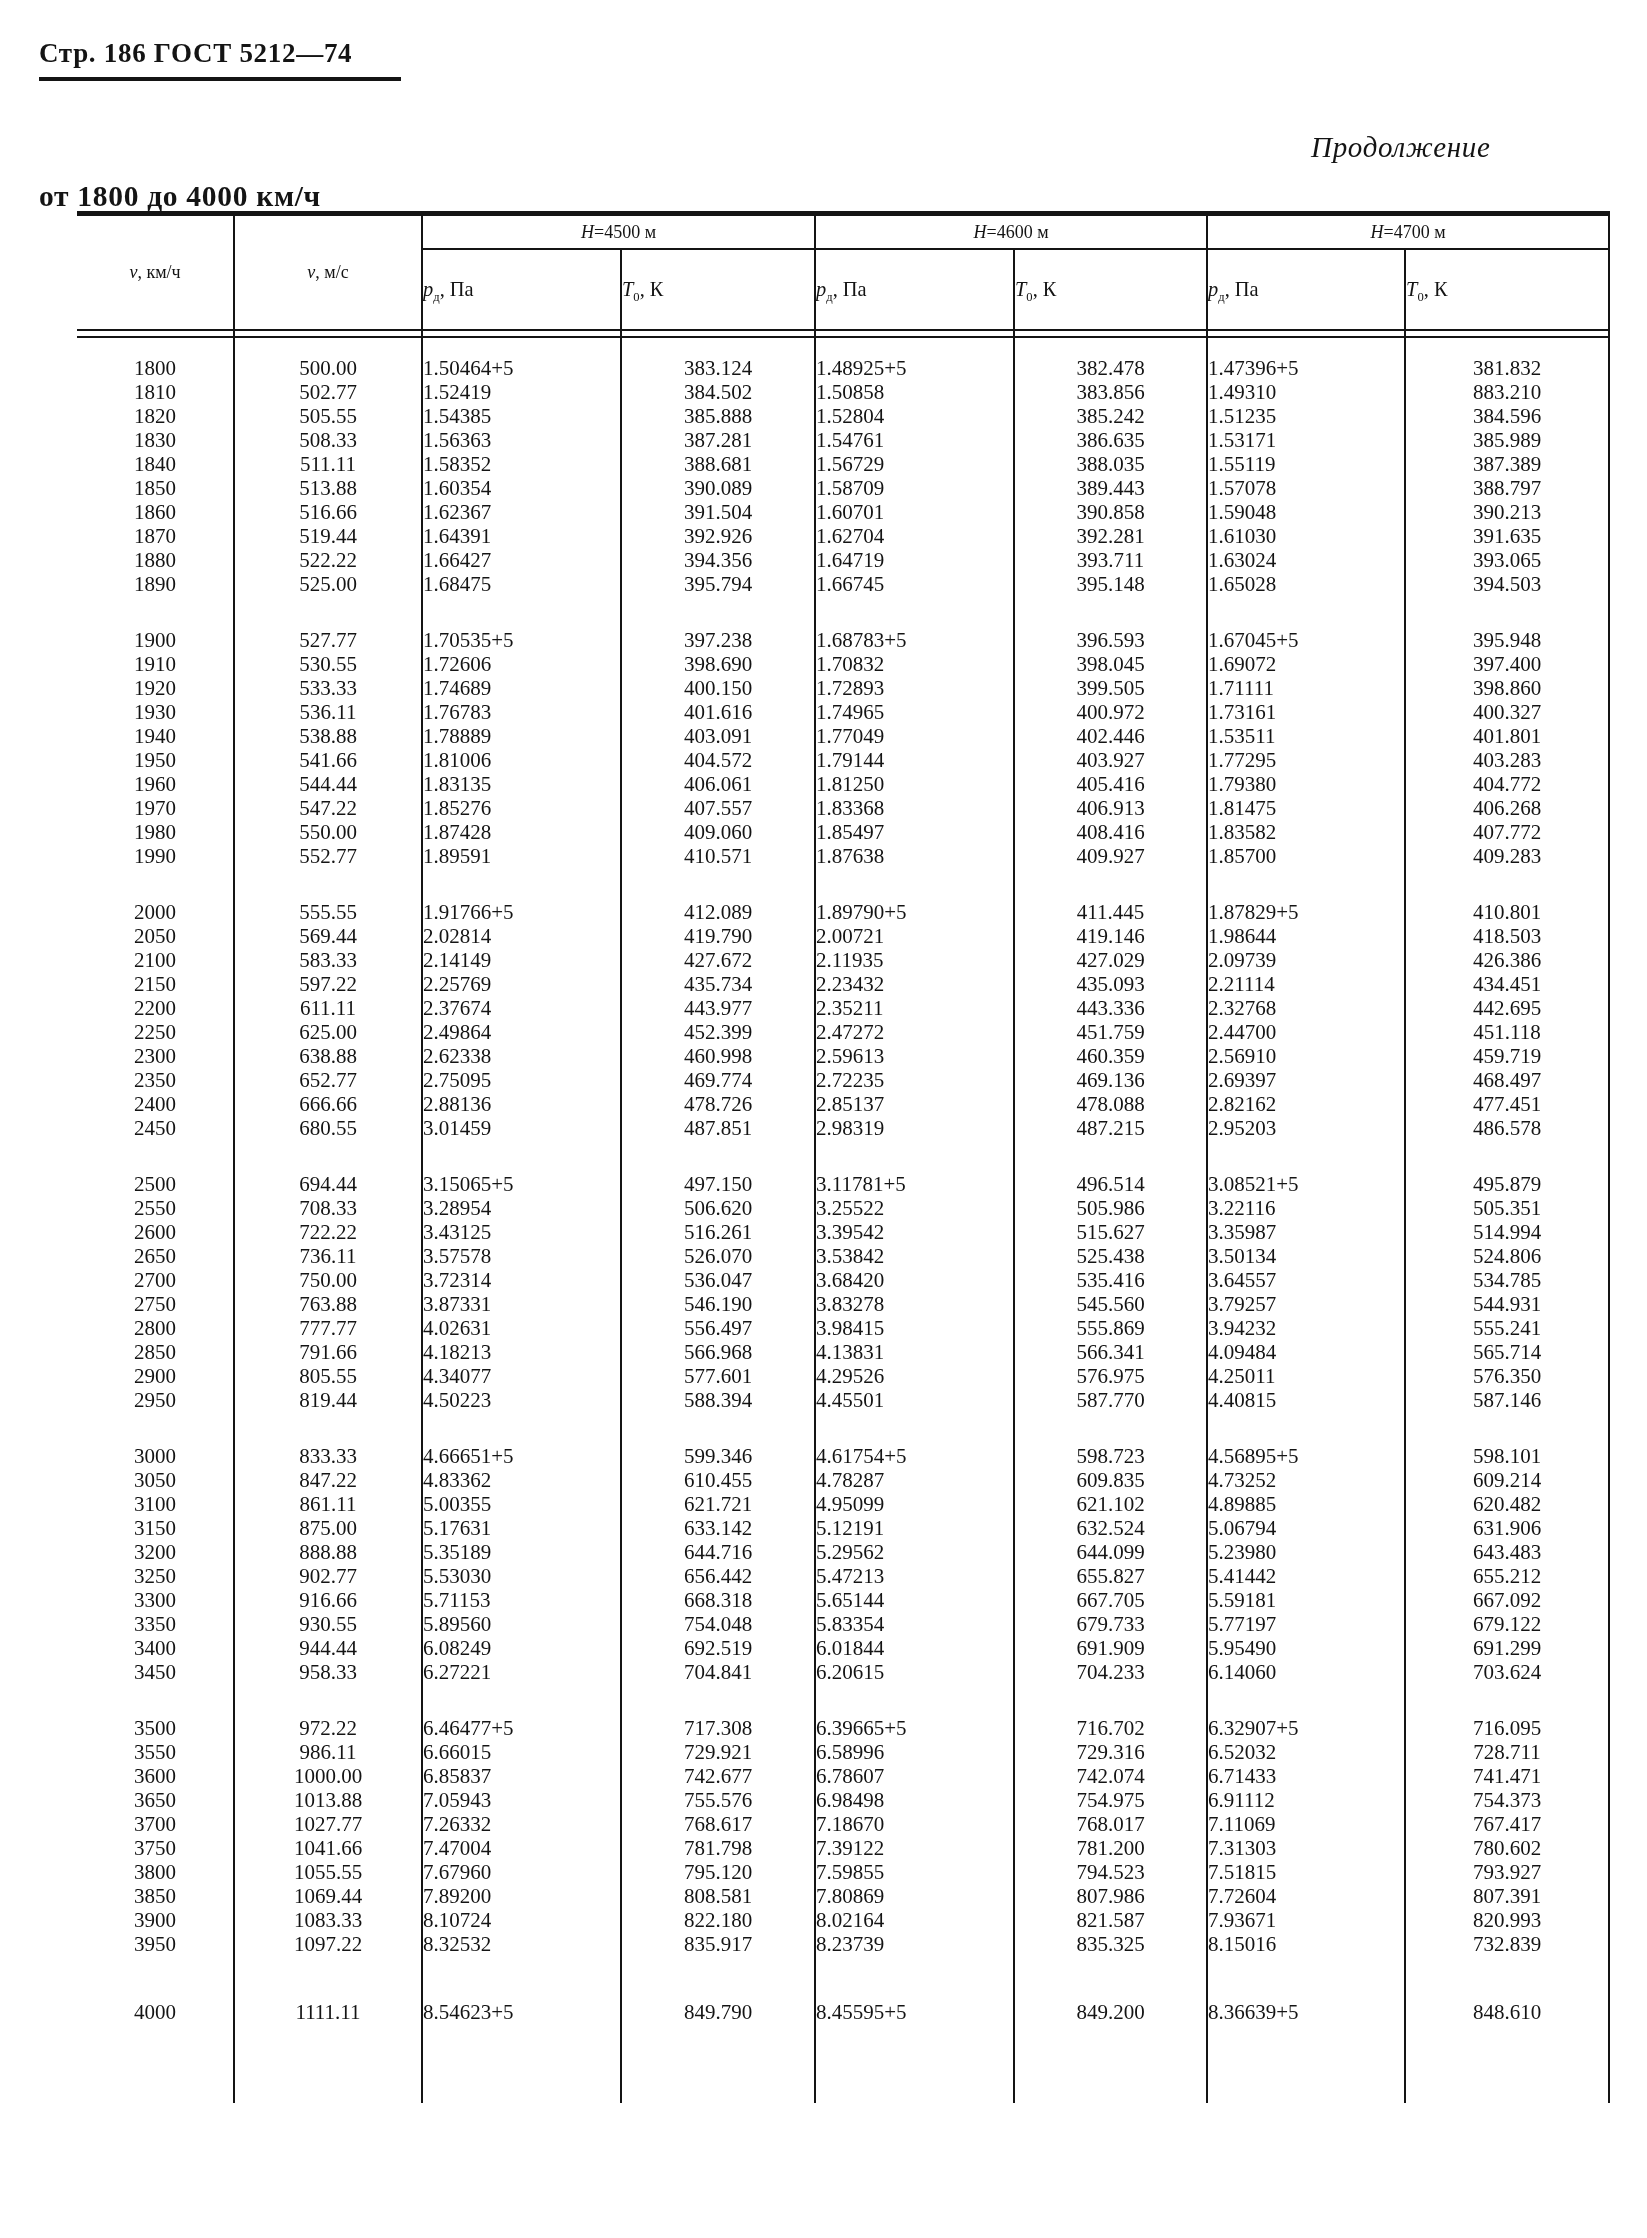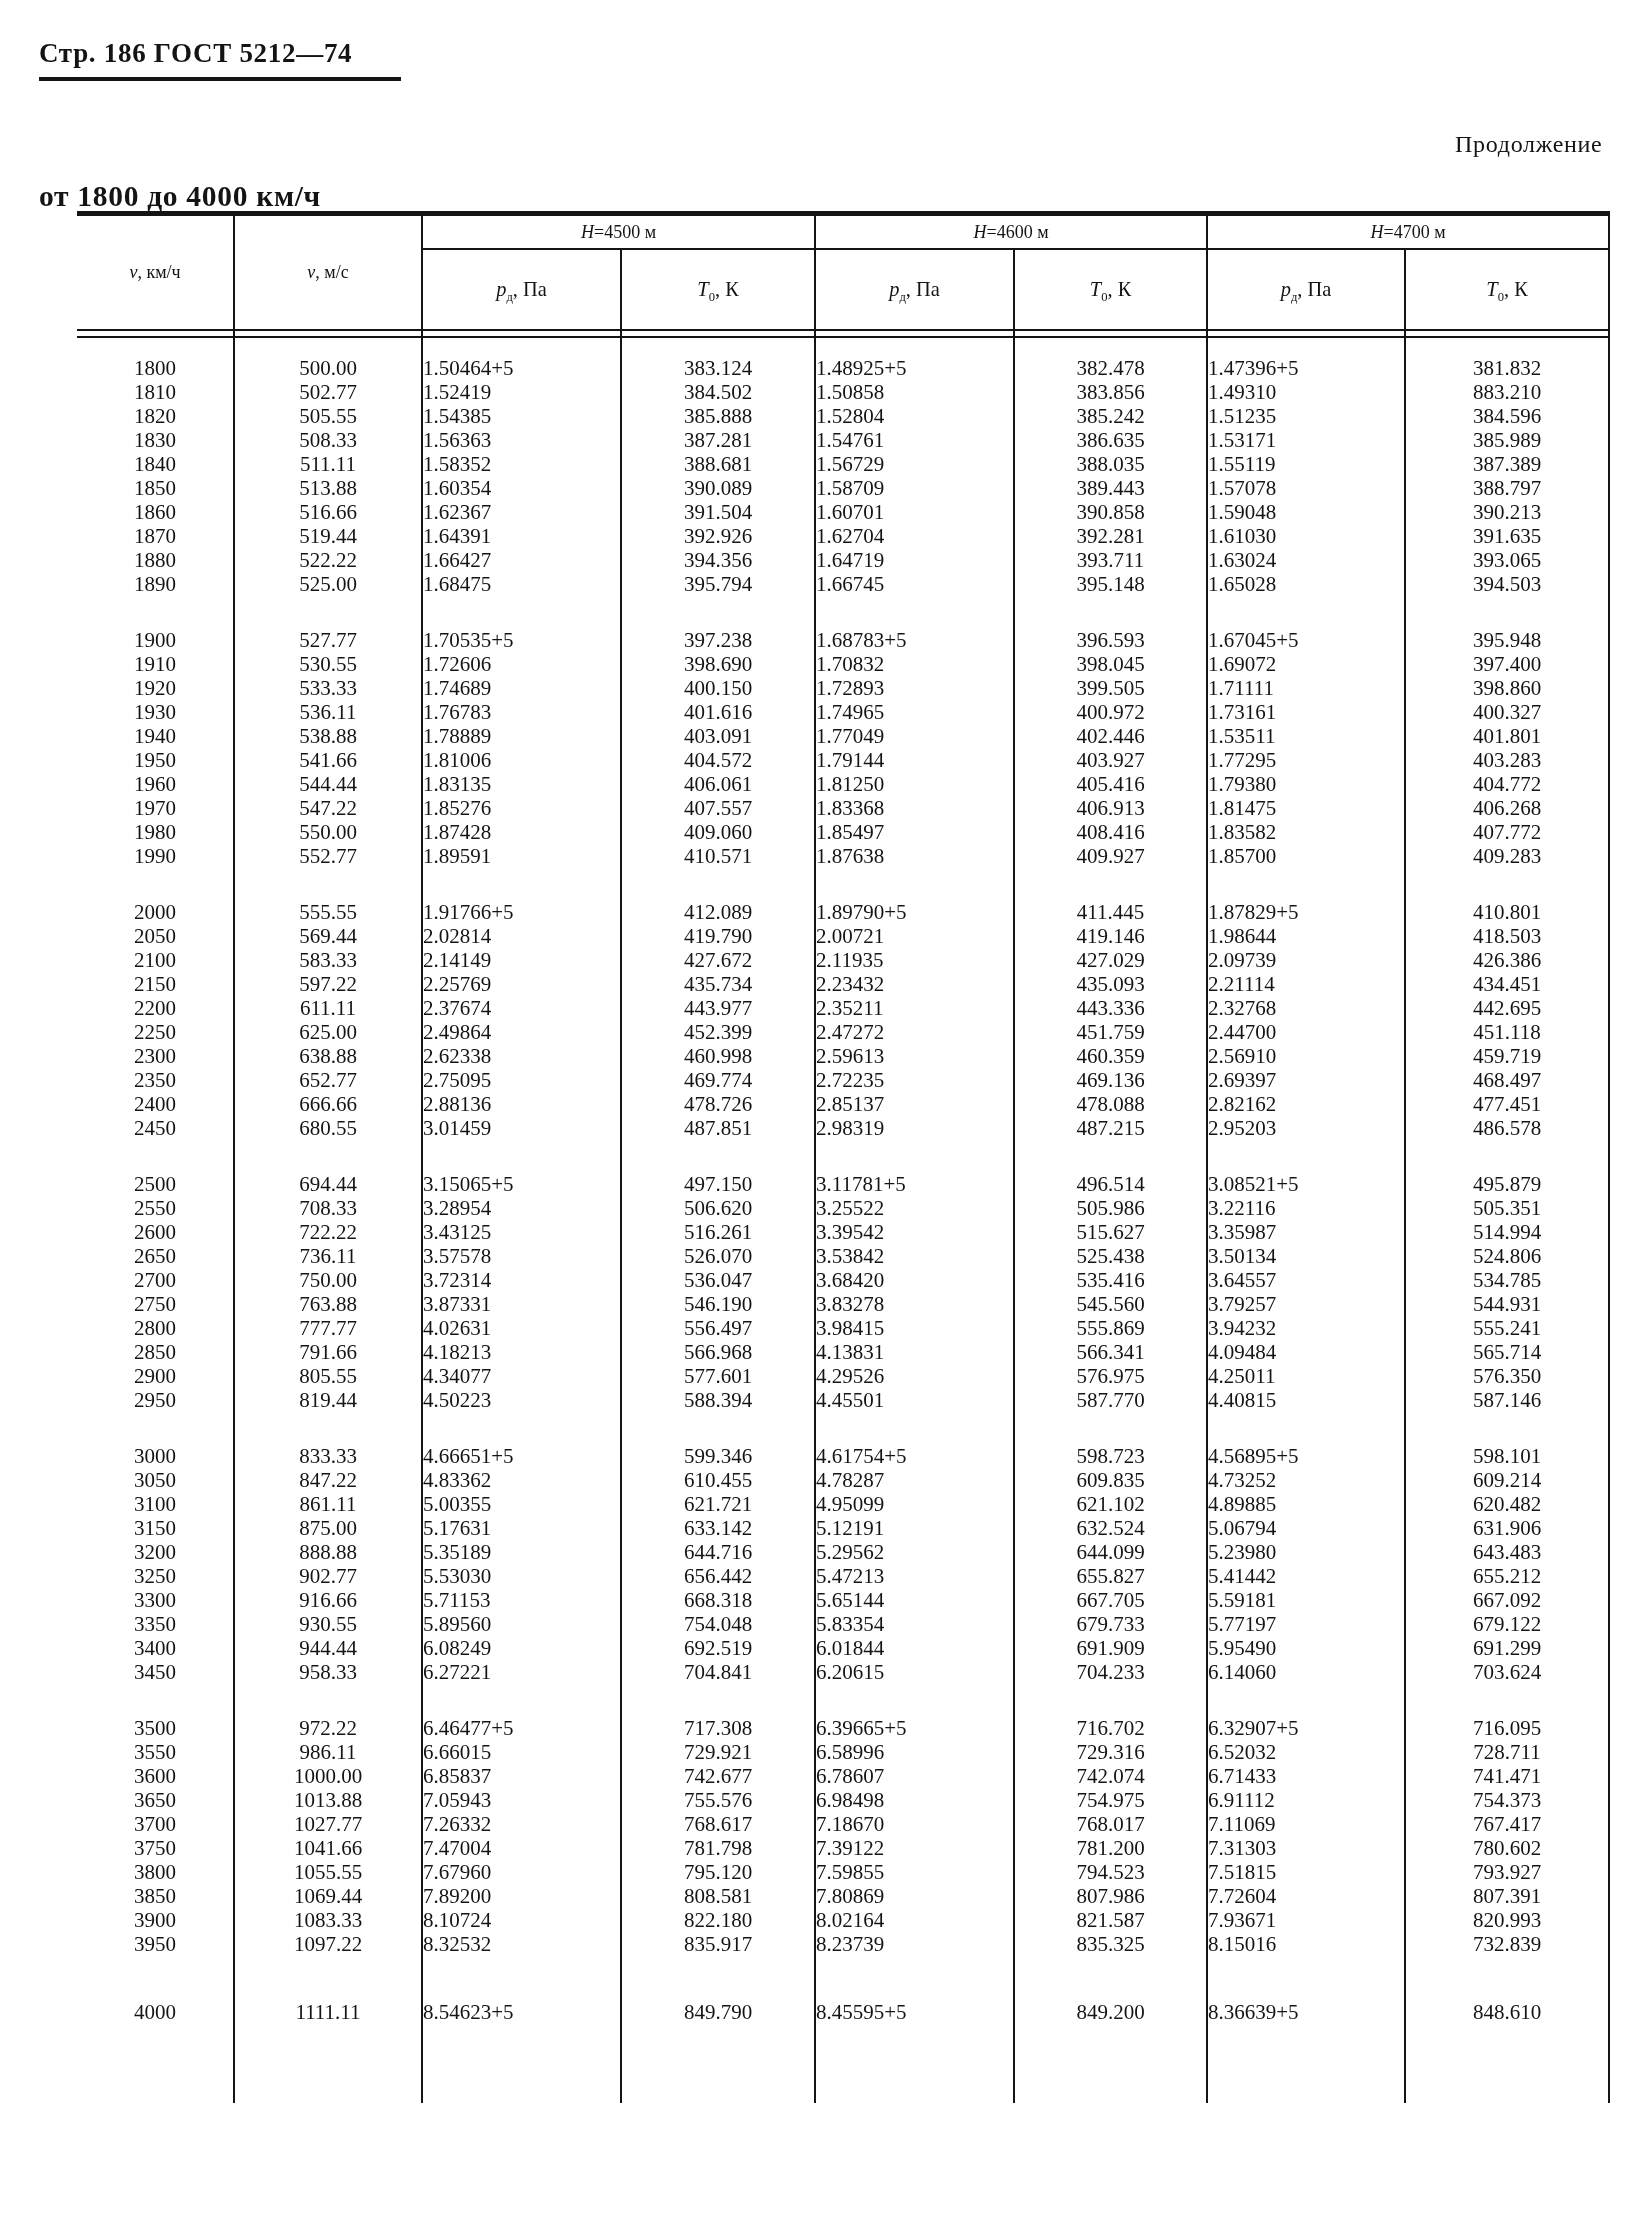--- a/index.html
+++ b/index.html
@@ -12,22 +12,22 @@
 
   .doc-header{
     position:absolute;left:39px;top:38px;
     font-size:27px;font-weight:bold;letter-spacing:0.7px;
   }
   .doc-header .hdr-title{
     display:inline-block;border-bottom:4.9px solid #141414;
     padding:0 49px 8.4px 0;
   }
   .continuation{
-    position:absolute;left:1455px;top:131px;
-    font-size:24px;letter-spacing:0.7px;white-space:nowrap;
+    position:absolute;left:1311px;top:131px;
+    font-size:29px;font-style:italic;letter-spacing:0.7px;white-space:nowrap;
   }
   .range-title{
     position:absolute;left:39px;top:180px;
     font-size:29.5px;font-weight:bold;letter-spacing:0.7px;
   }
 
   table.gost{
     position:absolute;left:77px;top:211px;
     border-collapse:collapse;table-layout:fixed;
     width:1532px;
@@ -35,21 +35,21 @@
     font-size:21px;
   }
   table.gost th, table.gost td{
     padding:0;margin:0;
     border-right:2.1px solid #141414;
     font-weight:normal;
     white-space:nowrap;
   }
   
   tr.grprow th{height:32px;vertical-align:middle;text-align:center;font-size:18px;}
-  tr.subrow th{height:79px;vertical-align:middle;text-align:center;font-size:20.4px;}
+  tr.subrow th{height:79px;vertical-align:middle;text-align:left;font-size:20.4px;}
   th.vhead{border-bottom:2.8px solid #141414;font-size:20.4px;}
   th.grp{border-bottom:2.8px solid #141414;}
   tr.subrow th{border-bottom:2.8px solid #141414;}
   th i{font-style:italic;font-family:"Liberation Serif", serif;}
   th sub{font-size:0.62em;line-height:0;}
 
   
   tbody td{height:24px;line-height:24px;font-size:21px;}
   td.col0{text-align:center;}
   td.col1{text-align:center;}

